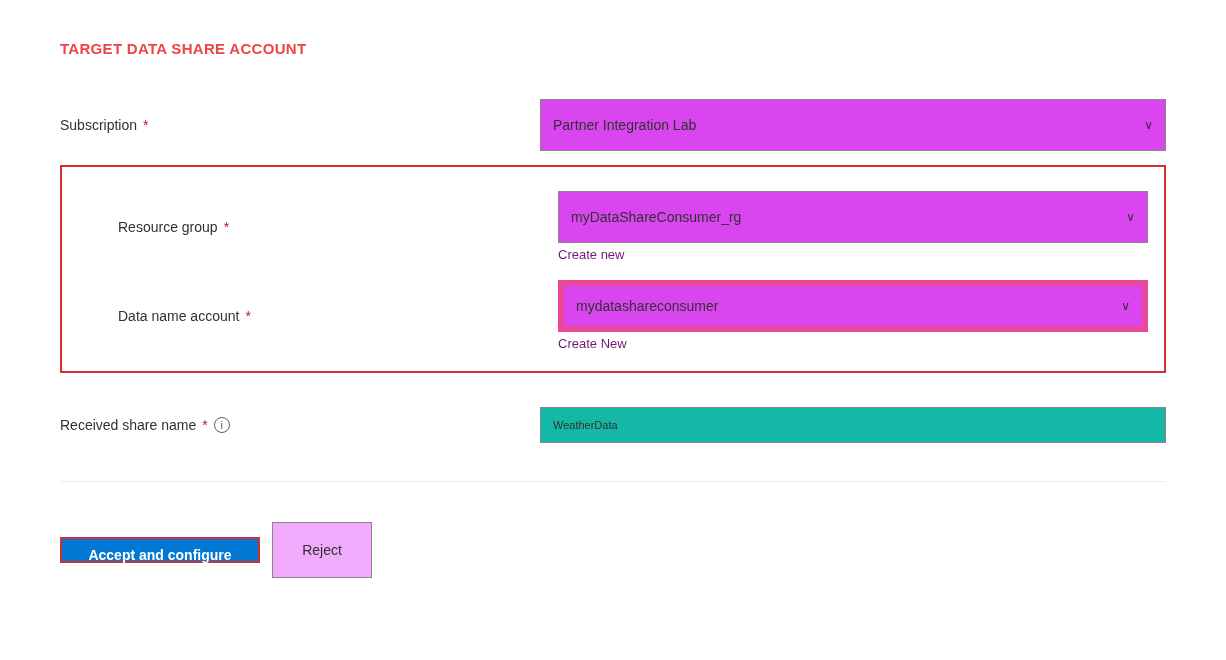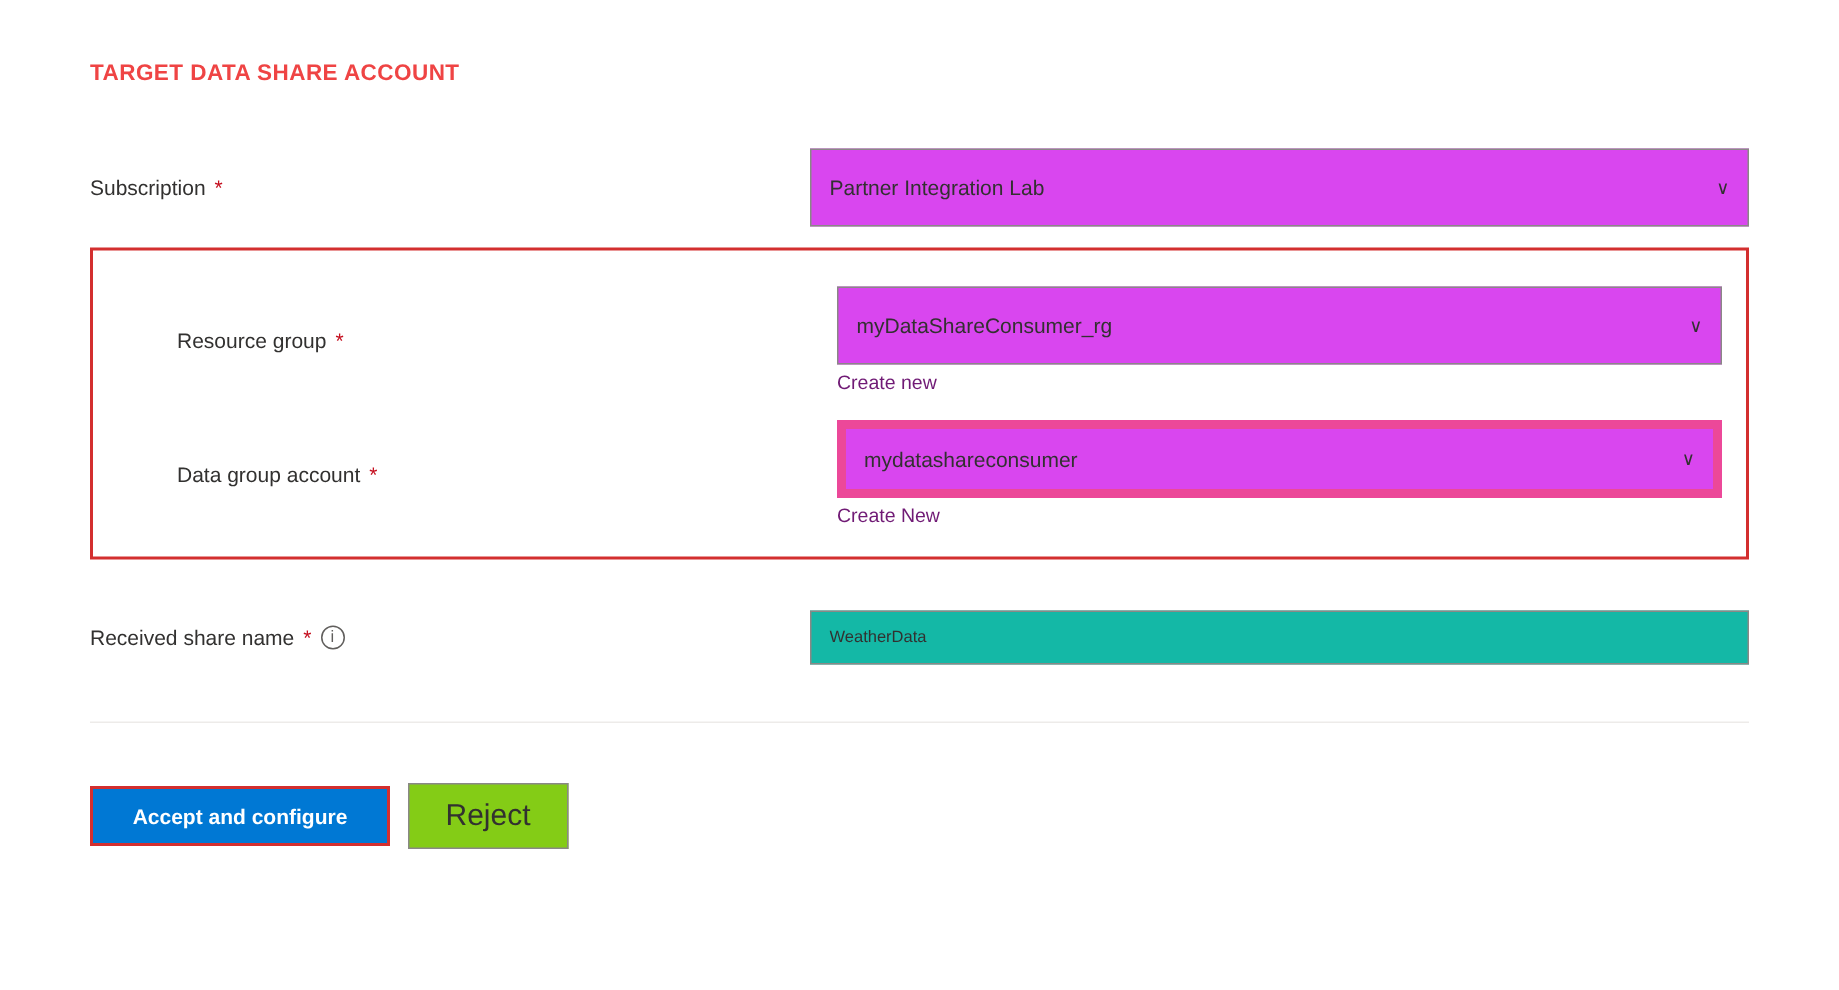--- a/index.html
+++ b/index.html
@@ -167,33 +167,33 @@
     }
 
     .btn-accept {
       background: #0078d4;
       color: #ffffff;
       border: 2px solid #d32f2f;
       padding: 8px 24px;
       font-size: 14px;
       font-weight: 600;
       cursor: pointer;
-      height: 40px;
+      height: 26px;
       min-width: 200px;
     }
 
     .btn-reject {
-      background: #84cc16;
+      background: #f0abfc;
       color: #323130;
       border: 1px solid #8a8886;
       padding: 8px 24px;
-      font-size: 20px;
+      font-size: 14px;
       font-weight: 400;
       cursor: pointer;
-      height: 44px;
+      height: 56px;
       min-width: 100px;
     }
 
     @keyframes blink {
       0%, 100% { opacity: 1; }
       50% { opacity: 0; }
     }
   </style>
 </head>
 <body>
@@ -231,21 +231,21 @@
               <span class="dropdown-chevron">∨</span>
             </div>
             <a class="create-new-link">Create new</a>
           </div>
         </div>
       </div>
 
       <div class="form-row-with-sub">
         <div class="form-row-inner">
           <div class="label label-indent">
-            <span>Data group account</span>
+            <span>Data name account</span>
             <span class="required-star">*</span>
           </div>
           <div class="field-container">
             <div class="dropdown-field blue-border">
               <span>mydatashareconsumer</span>
               <span class="dropdown-chevron">∨</span>
             </div>
             <a class="create-new-link">Create New</a>
           </div>
         </div>

